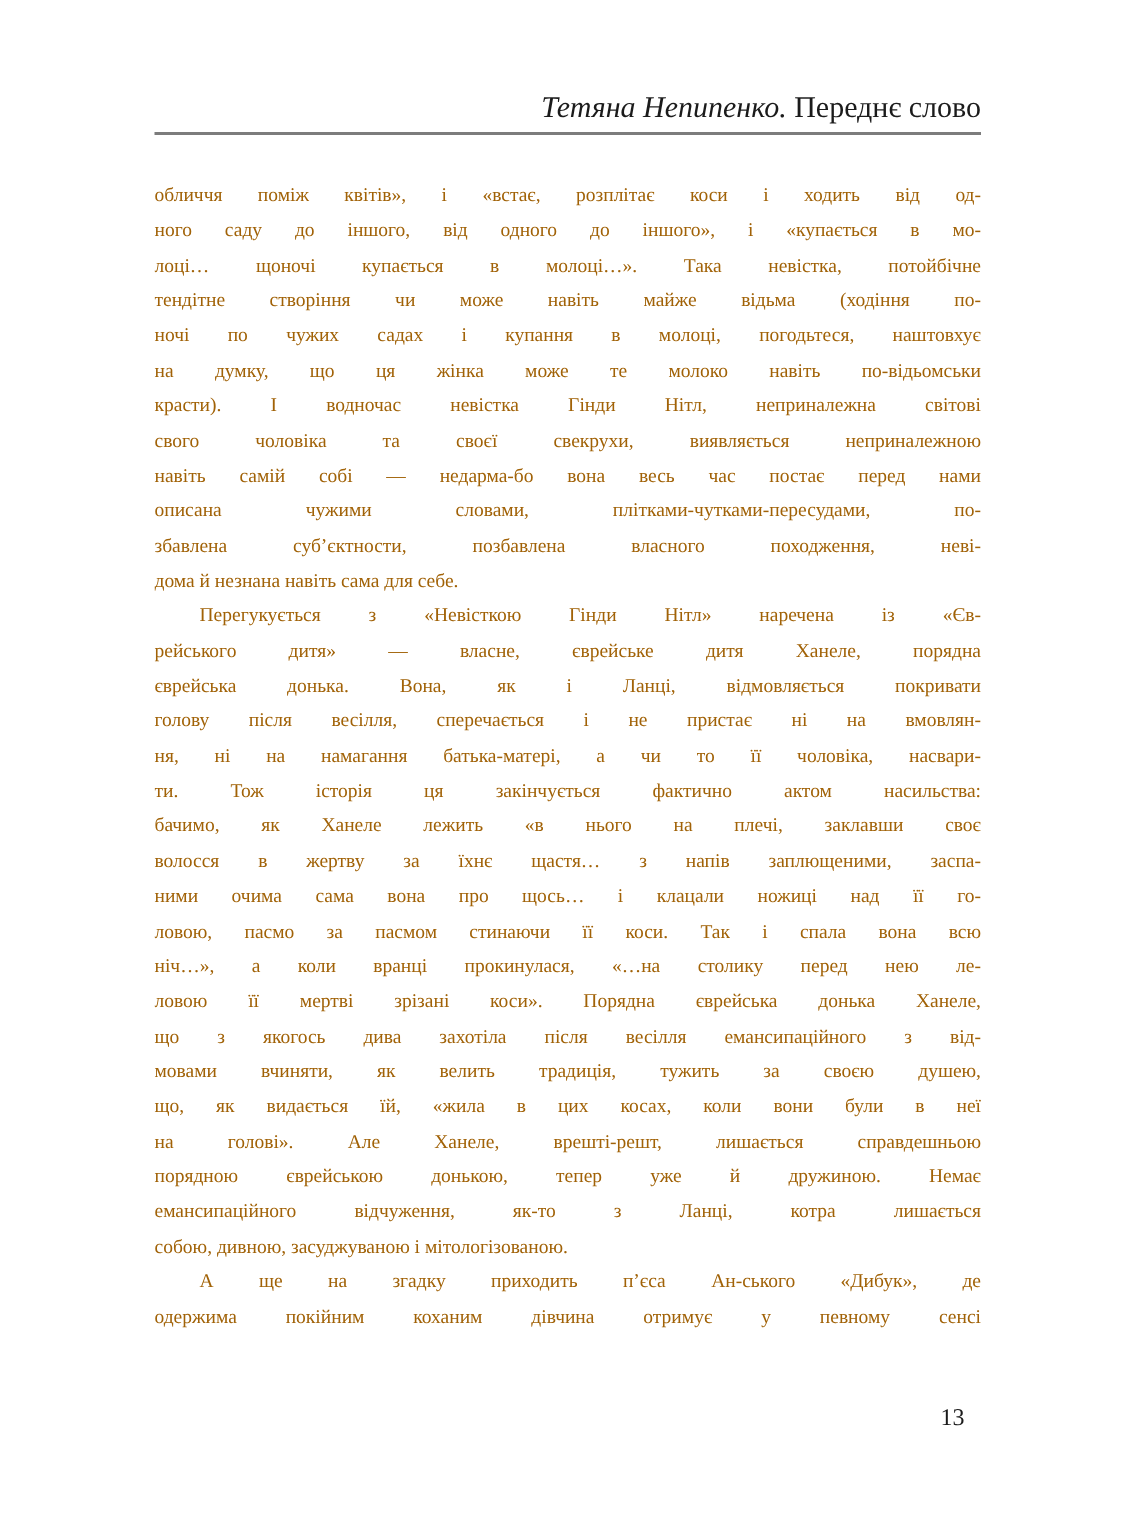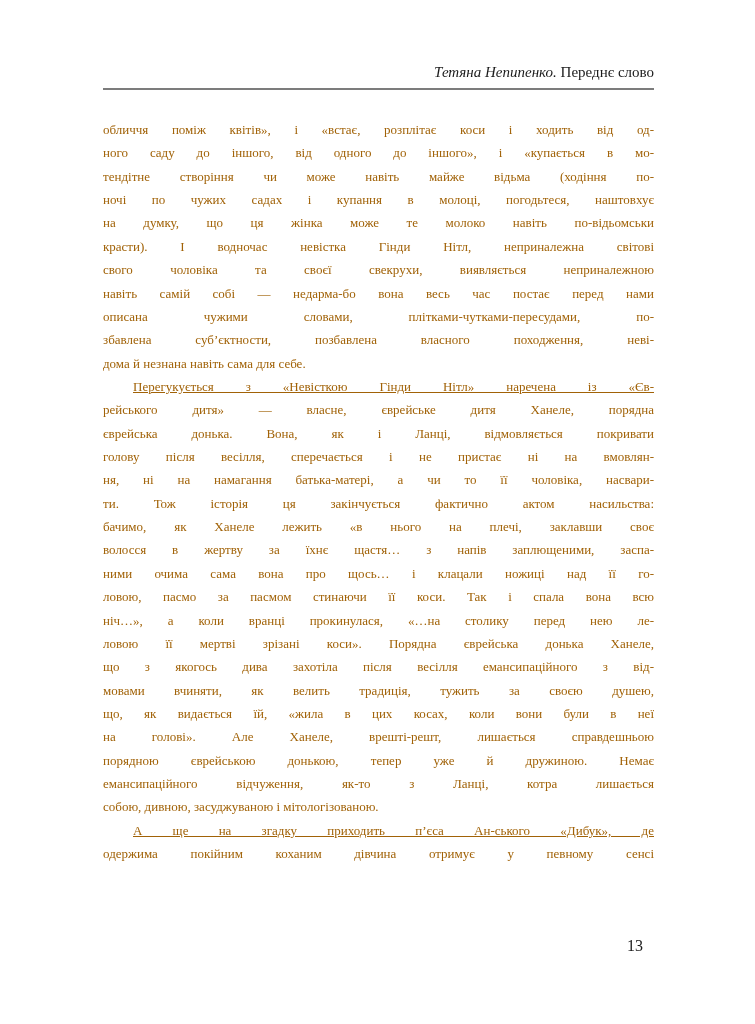--- a/index.html
+++ b/index.html
@@ -12,21 +12,21 @@
     overflow: hidden;
     font-family: "Liberation Serif", "DejaVu Serif", serif;
     color: #1b1b1b;
   }
   .running-header {
     position: absolute;
     top: 61px;
     left: 103px;
     width: 551px;
     text-align: right;
-    font-size: 15px;
+    font-size: 20px;
     line-height: 23px;
     color: #1b1b1b;
     white-space: nowrap;
   }
   .running-header .author { font-style: italic; }
   .running-header .section { font-style: normal; }
   .header-rule {
     position: absolute;
     top: 88px;
     left: 103px;
@@ -43,21 +43,21 @@
     line-height: 23.36px;
     color: #a16207;
   }
   .line {
     height: 23.36px;
     overflow: hidden;
     text-align: justify;
     text-align-last: justify;
   }
   .line.end { text-align-last: left; }
-  .line.indent { text-indent: 30px; text-decoration: underline; }
+  .line.indent { text-indent: 30px; }
   .page-number {
     position: absolute;
     top: 934px;
     left: 103px;
     width: 540px;
     text-align: right;
     font-size: 16px;
     line-height: 24px;
     color: #1b1b1b;
   }
@@ -70,20 +70,21 @@
   <div class="running-header">
     <span class="author">Тетяна Непипенко.</span>
     <span class="section">Переднє слово</span>
   </div>
 
   <div class="header-rule"></div>
 
   <div class="body-text">
       <div class="line">обличчя поміж квітів», і «встає, розплітає коси і ходить від од-</div>
       <div class="line">ного саду до іншого, від одного до іншого», і «купається в мо-</div>
+      <div class="line">лоці… щоночі купається в молоці…». Така невістка, потойбічне</div>
       <div class="line">тендітне створіння чи може навіть майже відьма (ходіння по-</div>
       <div class="line">ночі по чужих садах і купання в молоці, погодьтеся, наштовхує</div>
       <div class="line">на думку, що ця жінка може те молоко навіть по-відьомськи</div>
       <div class="line">красти). І водночас невістка Гінди Нітл, неприналежна світові</div>
       <div class="line">свого чоловіка та своєї свекрухи, виявляється неприналежною</div>
       <div class="line">навіть самій собі — недарма-бо вона весь час постає перед нами</div>
       <div class="line">описана чужими словами, плітками-чутками-пересудами, по-</div>
       <div class="line">збавлена суб’єктности, позбавлена власного походження, неві-</div>
       <div class="line end">дома й незнана навіть сама для себе.</div>
       <div class="line indent">Перегукується з «Невісткою Гінди Нітл» наречена із «Єв-</div>

